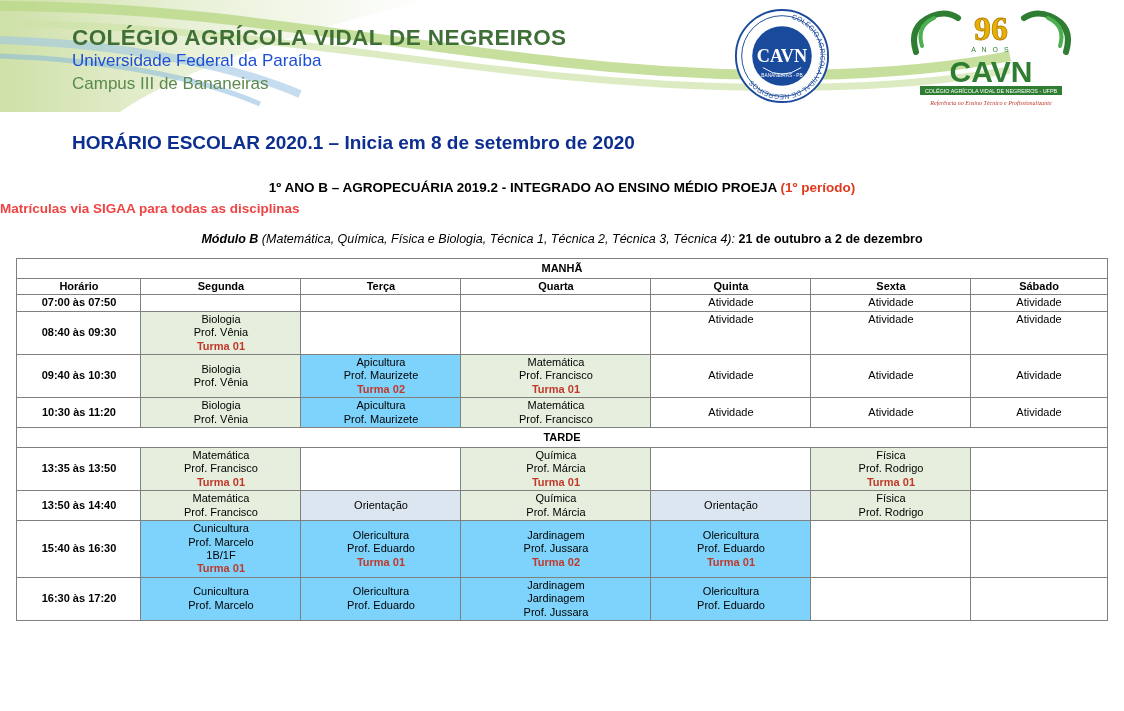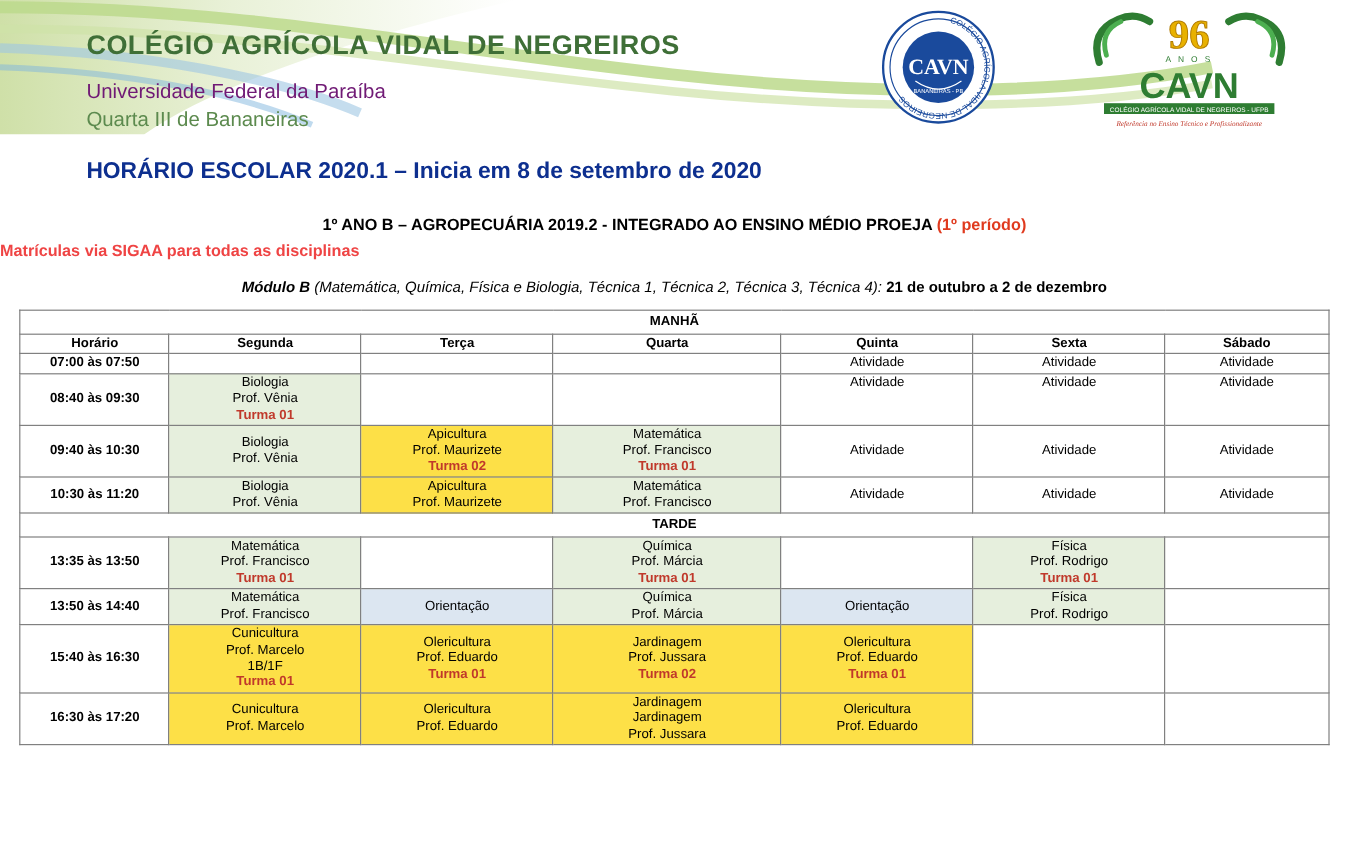--- a/index.html
+++ b/index.html
@@ -38,23 +38,23 @@
   .school-name {
     font-size: 22.5px;
     font-weight: bold;
     color: #3f6f37;
     letter-spacing: 0.4px;
     line-height: 1.05;
     white-space: nowrap;
   }
   .univ-name {
     font-size: 17px;
-    color: #701a75;
+    color: #1d4ed8;
     line-height: 1.35;
-    margin-top: 16px;
+    margin-top: 0;
     white-space: nowrap;
   }
   .campus-name {
     font-size: 17px;
     color: #5c8a4e;
     line-height: 1.35;
     white-space: nowrap;
   }
 
   .seal {
@@ -129,21 +129,21 @@
   .band {
     font-weight: bold;
     font-size: 11.5px;
     height: 17px;
   }
   td.time {
     font-weight: bold;
     font-size: 11px;
   }
   .cell-green   { background: #e6efdd; }
-  .cell-pink    { background: #fde047; }
+  .cell-pink    { background: #7dd3fc; }
   .cell-blue    { background: #dce6f1; }
   .turma {
     color: #c0392b;
     font-weight: bold;
   }
   .disc { display: block; }
   .prof { display: block; }
   .extra { display: block; }
 </style>
 </head>
@@ -167,21 +167,21 @@
     <path d="M0,18 C160,18 330,52 520,70 C700,86 880,80 1010,58 L1010,0 L0,0 Z" fill="none"></path>
     <path d="M0,6 C200,6 360,40 560,62 C740,82 900,78 1010,56" stroke="#bcd98c" stroke-width="10" fill="none" opacity="0.85"></path>
     <path d="M0,24 C200,24 360,56 560,76 C740,94 900,90 1010,70" stroke="#cfe3a8" stroke-width="7" fill="none" opacity="0.7"></path>
     <path d="M0,40 C120,44 230,64 300,94" stroke="#9fc7e3" stroke-width="8" fill="none" opacity="0.6"></path>
     <path d="M0,56 C110,60 200,78 260,104" stroke="#7fb6dd" stroke-width="5" fill="none" opacity="0.5"></path>
   </svg>
 
   <div class="header-text">
     <div class="school-name">COLÉGIO AGRÍCOLA VIDAL DE NEGREIROS</div>
     <div class="univ-name">Universidade Federal da Paraíba</div>
-    <div class="campus-name">Quarta III de Bananeiras</div>
+    <div class="campus-name">Campus III de Bananeiras</div>
   </div>
 
   <svg class="seal" viewBox="0 0 100 100">
     <circle cx="50" cy="50" r="48" fill="#ffffff" stroke="#1a4a9c" stroke-width="2"></circle>
     <circle cx="50" cy="50" r="42" fill="#ffffff" stroke="#1a4a9c" stroke-width="1"></circle>
     <circle cx="50" cy="50" r="31" fill="#1a4a9c"></circle>
     <path id="sealtop" d="M50,10 a40,40 0 1,1 -0.1,0" fill="none"></path>
     <text font-size="7.2" fill="#1a4a9c" font-family="'Liberation Sans',sans-serif">
       <textPath href="#sealtop" startOffset="4%">COLÉGIO AGRÍCOLA VIDAL DE NEGREIROS</textPath>
     </text>

